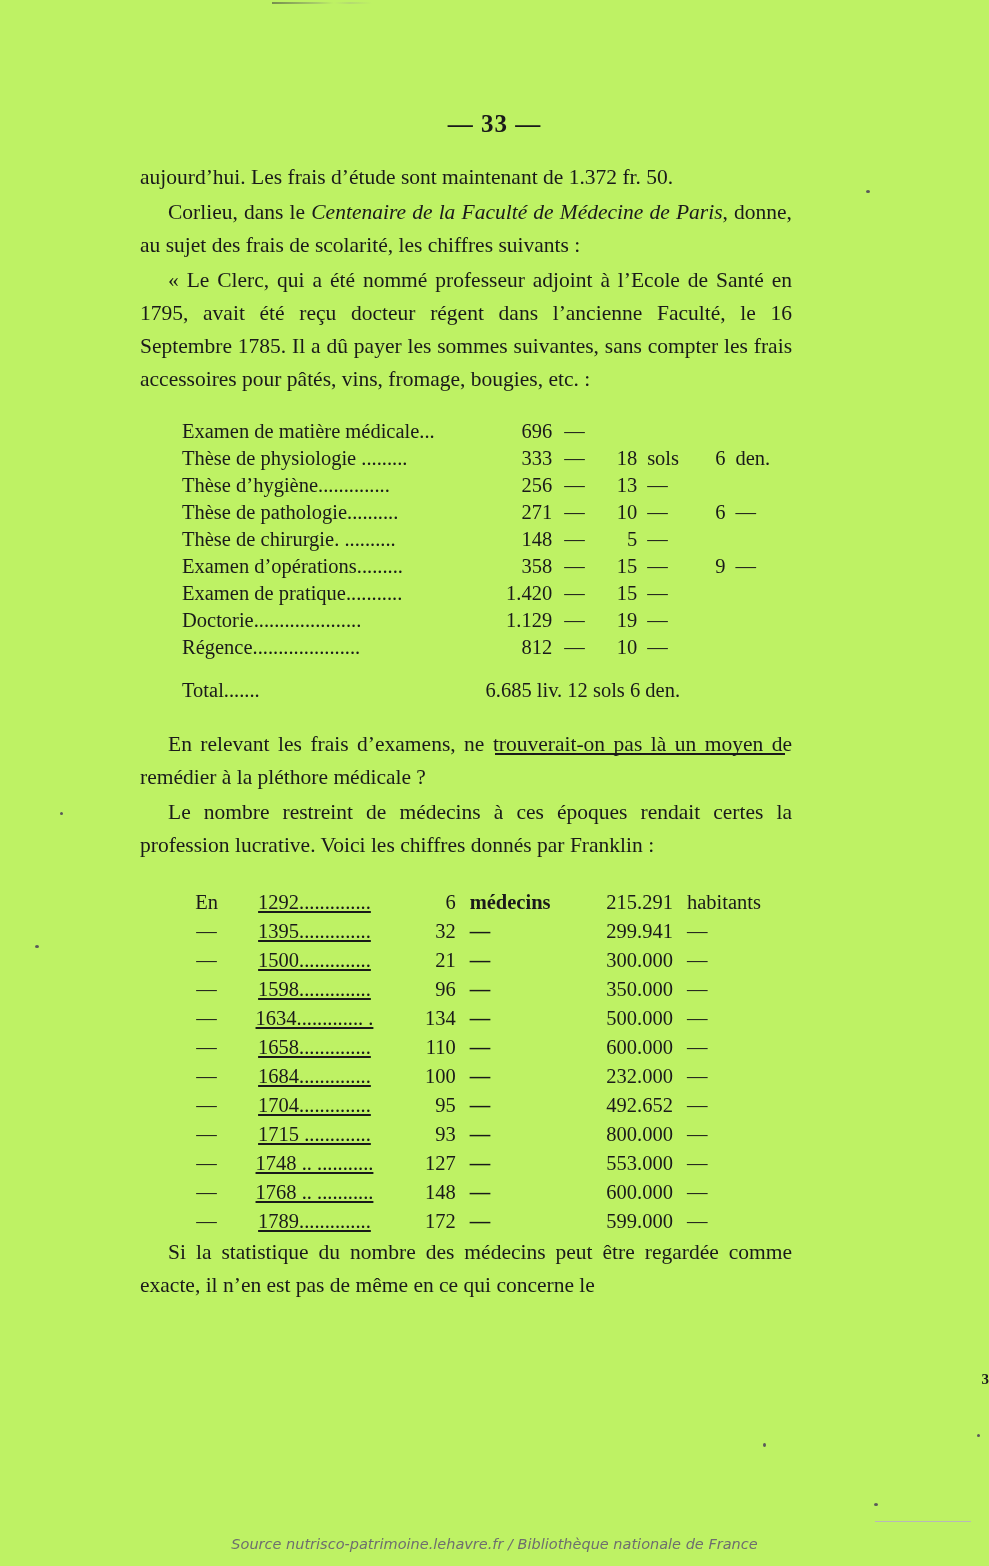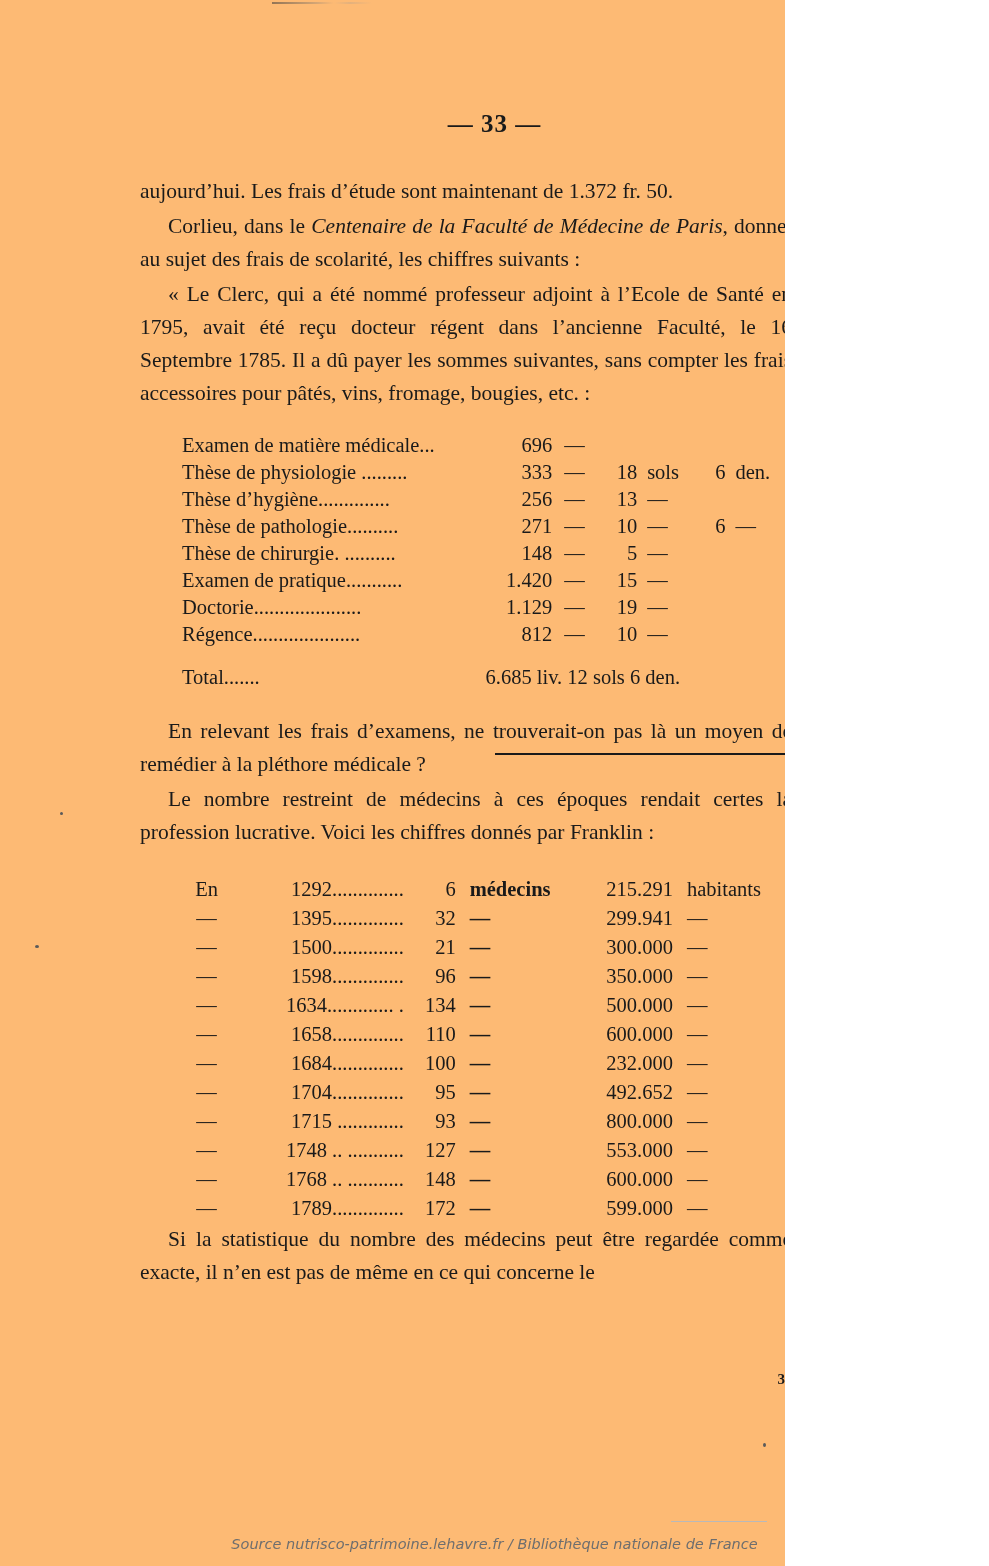--- a/index.html
+++ b/index.html
@@ -2,23 +2,23 @@
 <html><head>
 <meta charset="utf-8">
 <style>
   html, body {
     margin: 0;
     padding: 0;
     background: #ffffff;
   }
   .page {
     position: relative;
-    width: 785px;
+    width: 989px;
     height: 1566px;
-    background: #fdba74;
+    background: #bef264;
     font-family: "Liberation Serif", "DejaVu Serif", serif;
     color: #1a1a1a;
     overflow: hidden;
   }
 
   
   .top-artifact {
     position: absolute;
     top: 2px;
     left: 272px;
@@ -44,21 +44,21 @@
     width: 989px;
     text-align: center;
     font-size: 25px;
     font-weight: bold;
     letter-spacing: 1px;
   }
 
   .content {
     position: absolute;
     left: 140px;
-    top: 175px;
+    top: 161px;
     width: 652px;
   }
 
   p.para {
     margin: 0 0 2px 0;
     font-size: 21.5px;
     line-height: 33px;
     text-align: justify;
     text-indent: 28px;
   }
@@ -139,21 +139,22 @@
     padding: 0;
     white-space: nowrap;
     vertical-align: baseline;
   }
   .phys-prefix {
     width: 44px;
     text-align: center;
   }
   .phys-year {
     width: 208px;
-    text-align: right;
+    text-align: center;
+    text-decoration: underline;
   }
   .phys-count {
     width: 62px;
     text-align: right;
     padding-right: 14px !important;
   }
   .phys-doc {
     width: 118px;
     text-align: left;
     font-weight: bold;
@@ -262,20 +263,29 @@
         <tr>
           <td class="fee-label">Thèse de chirurgie. ..........</td>
           <td class="fee-amount">148</td>
           <td class="fee-unit1">—</td>
           <td class="fee-sols">5</td>
           <td class="fee-unit2">—</td>
           <td class="fee-den"></td>
           <td class="fee-unit3"></td>
         </tr>
         <tr>
+          <td class="fee-label">Examen d’opérations.........</td>
+          <td class="fee-amount">358</td>
+          <td class="fee-unit1">—</td>
+          <td class="fee-sols">15</td>
+          <td class="fee-unit2">—</td>
+          <td class="fee-den">9</td>
+          <td class="fee-unit3">—</td>
+        </tr>
+        <tr>
           <td class="fee-label">Examen de pratique...........</td>
           <td class="fee-amount">1.420</td>
           <td class="fee-unit1">—</td>
           <td class="fee-sols">15</td>
           <td class="fee-unit2">—</td>
           <td class="fee-den"></td>
           <td class="fee-unit3"></td>
         </tr>
         <tr>
           <td class="fee-label">Doctorie.....................</td>

